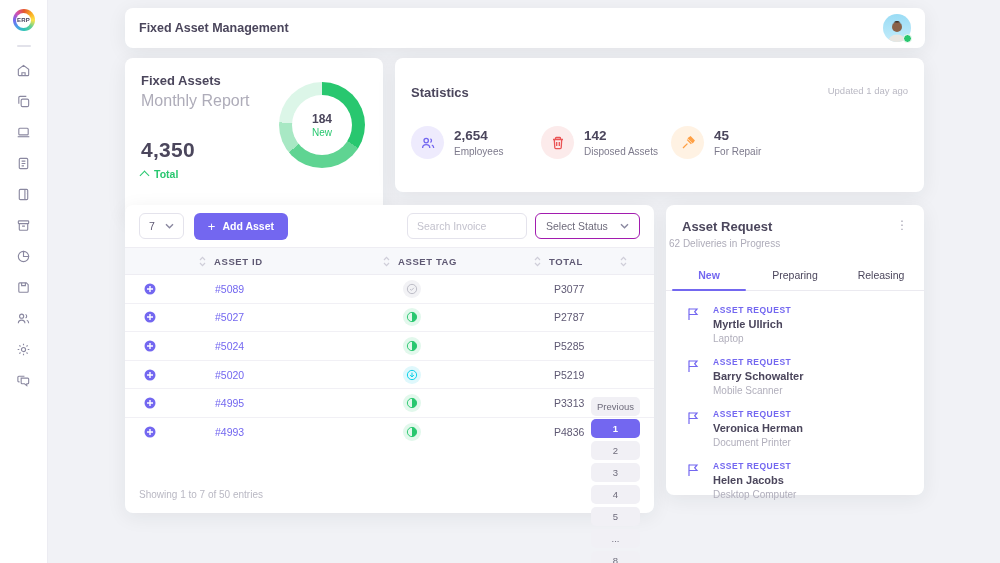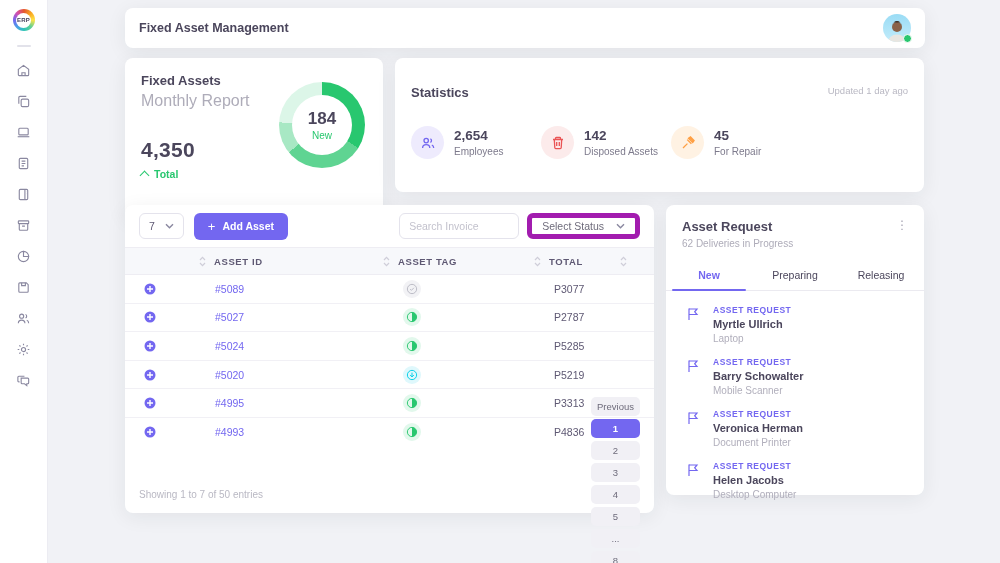--- a/index.html
+++ b/index.html
@@ -47,21 +47,21 @@
   .fa-title { font-size:13px; font-weight:700; color:#4b465c; }
   .fa-sub { font-size:16px; color:#aeacb9; margin-top:4px; }
   .fa-total { font-size:21px; font-weight:700; color:#4b465c; margin-top:28px; letter-spacing:.3px; }
   .fa-total-row { display:flex; align-items:center; gap:5px; margin-top:6px; }
   .fa-total-label { font-size:10.5px; font-weight:700; color:#28c76f; }
   .chev-up { width:8px; height:8px; display:inline-block; position:relative; }
   .chev-up::before { content:""; position:absolute; left:0; top:2px; width:6px; height:6px; border-left:1.6px solid #28c76f; border-top:1.6px solid #28c76f; transform:rotate(45deg); }
   .donut { position:absolute; right:18px; top:24px; width:86px; height:86px; border-radius:50%; }
   .donut::after { content:""; position:absolute; inset:13px; background:#fff; border-radius:50%; }
   .donut-center { position:absolute; right:18px; top:24px; width:86px; height:86px; display:flex; flex-direction:column; align-items:center; justify-content:center; z-index:2; }
-  .donut-value { font-size:17px; font-weight:600; color:#4b465c; }
+  .donut-value { font-size:12px; font-weight:600; color:#4b465c; }
   .donut-label { font-size:10px; color:#28c76f; margin-top:1px; }
 
   
   .statistics { left:395px; top:58px; width:529px; height:134px; padding:27px 16px; }
   .stats-head { display:flex; justify-content:space-between; align-items:flex-start; }
   .stats-title { font-size:13px; font-weight:700; color:#4b465c; }
   .stats-updated { font-size:9.5px; color:#b9b8c3;text-align:right; }
   .stats-row { display:flex; margin-top:26px; }
   .stat-item { display:flex; align-items:center; gap:10px; width:130px; }
   .stat-item:last-child { width:auto; }
@@ -86,21 +86,21 @@
     font-family:"Liberation Sans", sans-serif;
   }
   .btn-add .plus { font-size:13px; font-weight:400; line-height:1; }
   .toolbar-right { margin-left:auto; display:flex; gap:8px; }
   .search-input {
     width:120px; height:26px; border:1px solid #e4e3ec; border-radius:6px; padding:0 9px;
     font-size:10.5px; color:#5e5873; outline:none; font-family:"Liberation Sans", sans-serif;
   }
   .search-input::placeholder { color:#c3c2cd; }
   .select-status {
-    display:flex; align-items:center; justify-content:space-between; gap:12px; border:5px solid #a21caf; border-radius:6px;
+    display:flex; align-items:center; justify-content:space-between; gap:12px; border:1px solid #a21caf; border-radius:6px;
     height:26px; padding:0 10px; font-size:10.5px; color:#6e6b7b; cursor:pointer; min-width:105px; background:#fff;
   }
   .chev-down svg { stroke:#8a88a0; display:block; }
 
   .trow { display:grid; grid-template-columns:50px 160px 127px 1fr 34px; align-items:center;gap:24px; }
   .thead {
     background:#f7f8fb; border-top:1px solid #eeedf3; border-bottom:1px solid #eeedf3; height:28px;
     font-size:9.5px; font-weight:700; letter-spacing:.6px; color:#5e5873;
   }
   .th { display:flex; align-items:center; gap:8px; }
@@ -125,21 +125,21 @@
   .page-btn {
     min-width:19px; height:19px; border:none; border-radius:5px; background:#f1f0f5; color:#6e6b7b;
     font-size:9.5px; padding:0 6px; cursor:pointer; font-family:"Liberation Sans", sans-serif;
   }
   .page-btn.active { background:#7367f0; color:#fff; font-weight:600; }
 
   
   .request-card { left:666px; top:205px; width:258px; height:290px; padding:14px 0 0 0; }
   .req-head { display:flex; justify-content:space-between; padding:0 16px; }
   .req-title { font-size:13px; font-weight:700; color:#4b465c; }
-  .req-sub { font-size:10px; color:#aeacb9; margin-top:4px; padding:0 16px; }
+  .req-sub { font-size:10px; color:#aeacb9; margin-top:4px; padding:0 3px; }
   .kebab { color:#a7a5b3; font-size:12px; letter-spacing:0; cursor:pointer; line-height:1; }
   .req-tabs { display:grid; grid-template-columns:1fr 1fr 1fr; margin-top:13px; border-bottom:1px solid #ebeaf0; }
   .req-tab { text-align:center; font-size:10.5px; color:#4b465c; padding:7px 0 9px; cursor:pointer; position:relative; }
   .req-tab.active { color:#7367f0; font-weight:600; }
   .req-tab.active::after { content:""; position:absolute; left:6px; right:6px; bottom:-1px; height:2px; background:#7367f0; border-radius:2px; }
   .req-list { padding:14px 16px 0 20px; display:flex; flex-direction:column; gap:13px; }
   .req-item { display:flex; gap:13px; cursor:pointer; }
   .req-item svg { flex:0 0 auto; margin-top:1px; stroke:#7367f0; }
   .req-tag { font-size:8.5px; font-weight:700; letter-spacing:.5px; color:#7367f0; }
   .req-name { font-size:11px; font-weight:700; color:#4b465c; margin-top:3px; }

